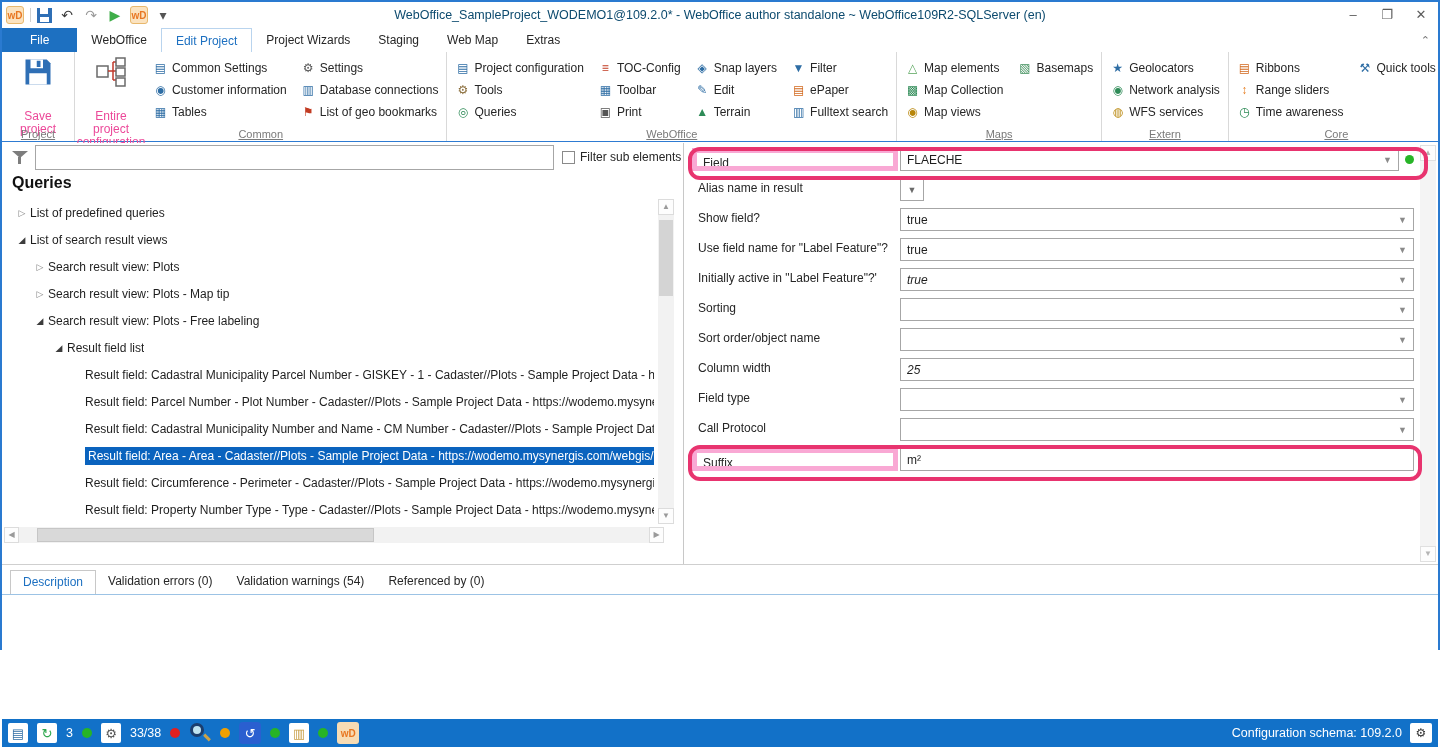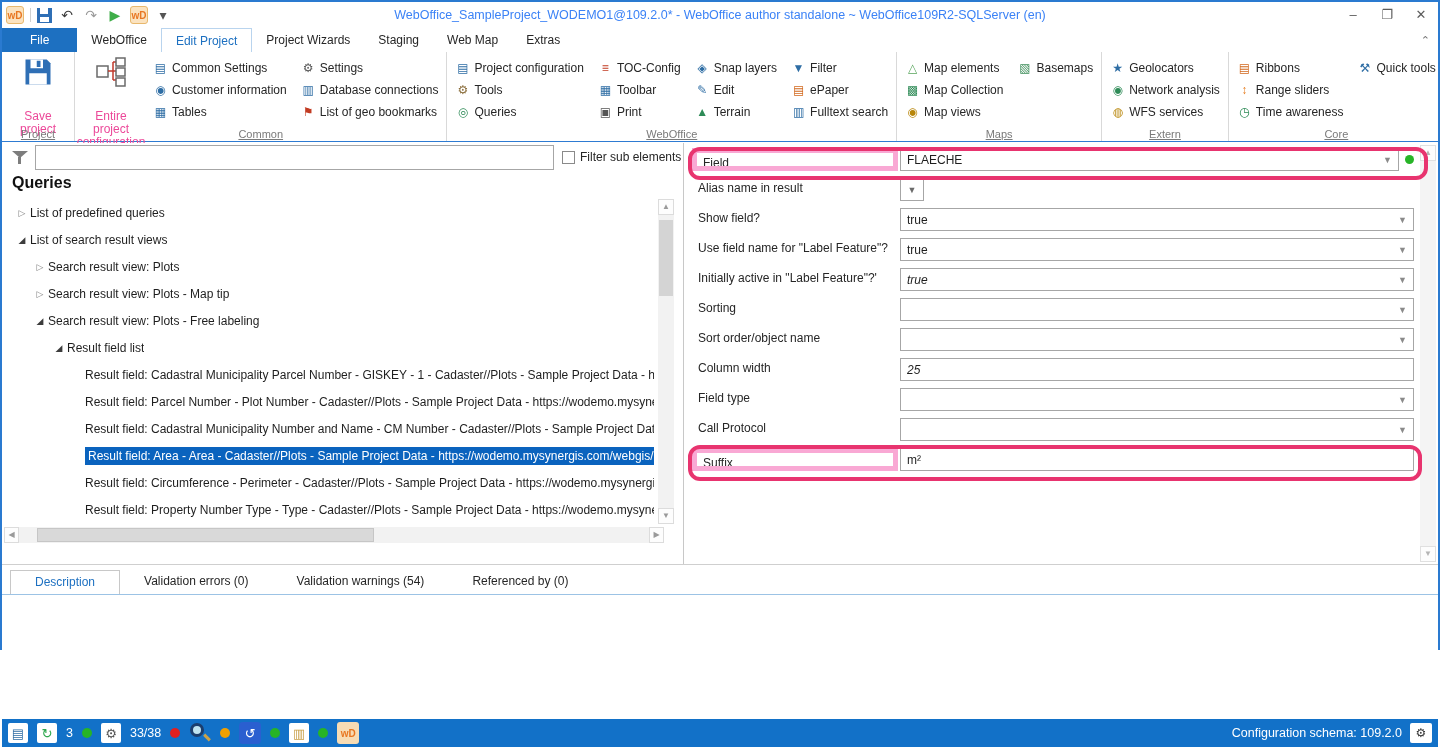--- a/index.html
+++ b/index.html
@@ -10,21 +10,21 @@
   
   #titlebar { position:absolute; left:0; top:0; width:1436px; height:26px; background:#fff; }
   #qat { position:absolute; left:4px; top:2px; display:flex; align-items:center; gap:6px; height:22px; }
   .qat-ic { width:18px; height:18px; display:flex; align-items:center; justify-content:center; font-size:14px; cursor:default; }
   .wd-logo { width:18px; height:18px; background:#fbe3c0; border:1px solid #e8b86d; border-radius:3px;
     color:#e87722; font-weight:bold; font-size:10px; display:flex; align-items:center; justify-content:center; }
   .qat-sep { width:1px; height:14px; background:#d0d0d0; }
   .floppy-s { position:relative; width:15px; height:15px; background:#2f6fb5; }
   .floppy-s .a { position:absolute; left:3px; top:0; width:8px; height:6px; background:#fff; }
   .floppy-s .b { position:absolute; left:3px; bottom:1px; width:9px; height:5px; background:#fff; }
-  #title-text { position:absolute; left:0; right:0; top:0; height:26px; line-height:26px; text-align:center; color:#3b82f6; font-size:12.5px; }
+  #title-text { position:absolute; left:0; right:0; top:0; height:26px; line-height:26px; text-align:center; color:#0c4a6e; font-size:12.5px; }
   #win-controls { position:absolute; right:0; top:0; display:flex; }
   .wc { width:34px; height:24px; display:flex; align-items:center; justify-content:center; color:#5c5c5c; font-size:13px; }
 
   
   #tabrow { position:absolute; left:0; top:26px; width:1436px; height:24px; background:#fff; }
   #tabs { display:flex; height:24px; align-items:flex-end; }
   .rtab { padding:4px 14px; height:24px; line-height:16px; color:#262626; cursor:default; white-space:nowrap; }
   .rtab.file { background:#1d70c1; color:#fff; padding:4px 28px; }
   .rtab.active { background:#fff; color:#1d70c1; border:1px solid #b9d4ee; border-bottom:none; }
   #collapse-ribbon { position:absolute; right:8px; top:6px; color:#777; font-size:11px; }
@@ -81,21 +81,21 @@
   .ann-ring { position:absolute; border:4px solid #e8346f; border-radius:12px; pointer-events:none; z-index:6; }
   #ring-field { left:-4px; top:-1px; width:740px; height:33px; }
   #ring-suffix { left:-4px; top:297px; width:734px; height:36px; }
   
   #form-vsb { position:absolute; right:2px; top:2px; width:16px; height:417px; background:#f4f4f4; }
   #form-vsb .arr { position:absolute; left:0; width:16px; height:16px; background:#fdfdfd; border:1px solid #e0e0e0; color:#b5b5b5; font-size:8px; text-align:center; line-height:14px; }
 
   
   #split-line { position:absolute; left:0; top:562px; width:1436px; height:1px; background:#cfcfcf; }
   #bottom-tabs { position:absolute; left:0; top:568px; width:1436px; height:24px; display:flex; align-items:flex-end; padding-left:8px; }
-  .btab { padding:4px 24px; font-size:12px; color:#262626; height:24px; }
+  .btab { padding:4px 12px; font-size:12px; color:#262626; height:24px; }
   .btab.active { color:#1d70c1; border:1px solid #c8c8c8; border-bottom:none; background:#fff; }
   #bottom-content { position:absolute; left:0; top:592px; width:1436px; height:121px; background:#fff; border-top:1px solid #9cc3e5; }
 
   
   #statusbar { position:absolute; left:0; top:717px; width:1436px; height:28px; background:#1271c8; display:flex; align-items:center; padding:0 6px; gap:9px; }
   .sb-box { width:20px; height:20px; background:#fff; border-radius:2px; display:flex; align-items:center; justify-content:center; font-size:13px; }
   .sb-dot { width:10px; height:10px; border-radius:50%; }
   .sb-text { color:#fff; font-size:12.5px; }
   .sb-blue { width:22px; height:22px; background:#2a5fd0; border-radius:4px; color:#fff; display:flex; align-items:center; justify-content:center; font-size:13px; }
   .sb-wd { width:22px; height:22px; background:#f7dcb4; border-radius:3px; color:#e87722; font-weight:bold; font-size:10px; display:flex; align-items:center; justify-content:center; }

